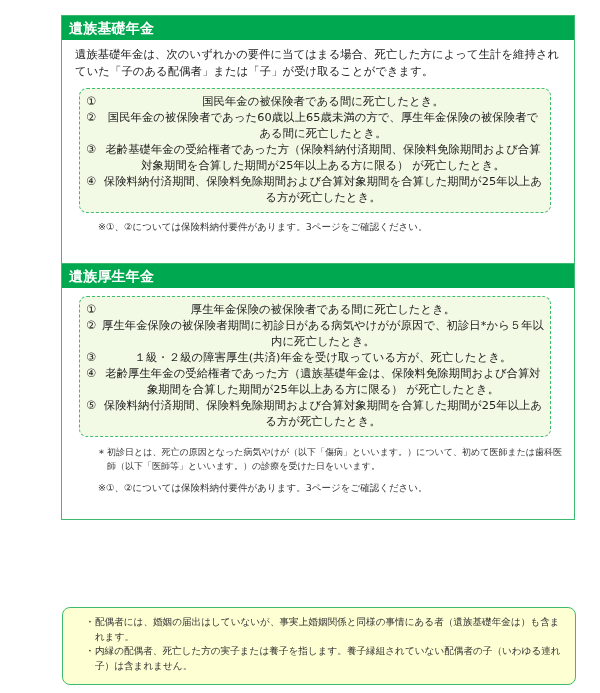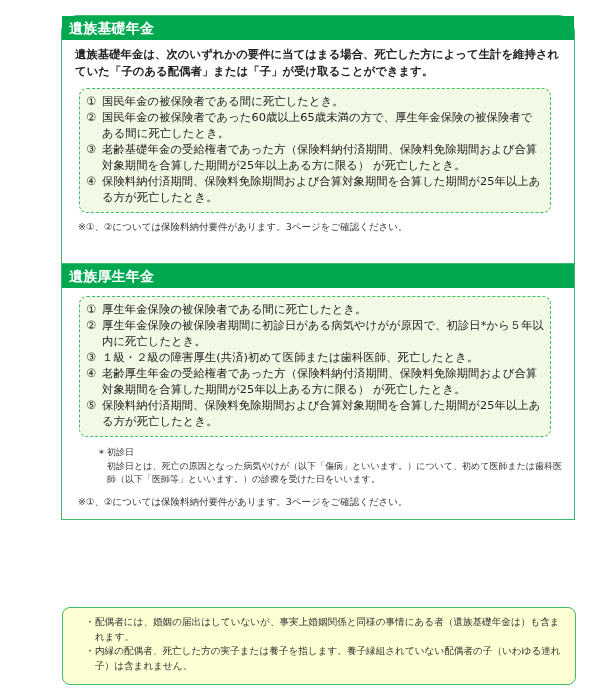--- a/index.html
+++ b/index.html
@@ -31,21 +31,20 @@
     height: 24px;
     line-height: 24px;
     padding-left: 7px;
     letter-spacing: 0.2px;
   }
   .intro {
     font-size: 11.3px;
     line-height: 17px;
     margin: 6px 12px 0 13px;
     letter-spacing: 0.1px;
-    font-weight: bold;
   }
   .cond-box {
     margin: 8px 0 0 17px;
     width: 472px;
     border: 1.5px dashed #3dbb6e;
     border-radius: 8px;
     background: #f2f9e4;
     box-sizing: border-box;
     padding: 5px 6px 6px 6px;
   }
@@ -54,25 +53,26 @@
     font-size: 11.3px;
     line-height: 16px;
     letter-spacing: 0.1px;
   }
   .cond-num {
     flex: 0 0 16px;
     width: 16px;
   }
   .cond-text {
     flex: 1;
+    text-align: center;
   }
   .small-note {
     font-size: 9.5px;
     line-height: 14px;
-    margin: 7px 0 0 16px;
+    margin: 7px 0 0 36px;
     color: #333333;
   }
   .footnote {
     margin: 9px 10px 0 34px;
     font-size: 9px;
     line-height: 13.5px;
     color: #333333;
     display: flex;
   }
   .footnote-mark {
@@ -104,21 +104,21 @@
   .note-bullet {
     flex: 0 0 10px;
   }
   .note-text {
     flex: 1;
   }
 </style>
 </head>
 <body>
 
-<div class="section" style="top:15px; height:280px;border-radius:17px;">
+<div class="section" style="top:15px; height:280px;">
   <div class="section-header">遺族基礎年金</div>
   <div class="intro">遺族基礎年金は、次のいずれかの要件に当てはまる場合、死亡した方によって生計を維持されていた「子のある配偶者」または「子」が受け取ることができます。</div>
   <div class="cond-box">
     <div class="cond-item">
       <span class="cond-num">①</span>
       <span class="cond-text">国民年金の被保険者である間に死亡したとき。</span>
     </div>
     <div class="cond-item">
       <span class="cond-num">②</span>
       <span class="cond-text">国民年金の被保険者であった60歳以上65歳未満の方で、厚生年金保険の被保険者である間に死亡したとき。</span>
@@ -141,35 +141,34 @@
     <div class="cond-item">
       <span class="cond-num">①</span>
       <span class="cond-text">厚生年金保険の被保険者である間に死亡したとき。</span>
     </div>
     <div class="cond-item">
       <span class="cond-num">②</span>
       <span class="cond-text">厚生年金保険の被保険者期間に初診日がある病気やけがが原因で、初診日*から５年以内に死亡したとき。</span>
     </div>
     <div class="cond-item">
       <span class="cond-num">③</span>
-      <span class="cond-text">１級・２級の障害厚生(共済)初めて医師または歯科医師、死亡したとき。</span>
+      <span class="cond-text">１級・２級の障害厚生(共済)年金を受け取っている方が、死亡したとき。</span>
     </div>
     <div class="cond-item">
       <span class="cond-num">④</span>
-      <span class="cond-text">老齢厚生年金の受給権者であった方（保険料納付済期間、保険料免除期間および合算対象期間を合算した期間が25年以上ある方に限る） が死亡したとき。</span>
+      <span class="cond-text">老齢厚生年金の受給権者であった方（遺族基礎年金は、保険料免除期間および合算対象期間を合算した期間が25年以上ある方に限る） が死亡したとき。</span>
     </div>
     <div class="cond-item">
       <span class="cond-num">⑤</span>
       <span class="cond-text">保険料納付済期間、保険料免除期間および合算対象期間を合算した期間が25年以上ある方が死亡したとき。</span>
     </div>
   </div>
   <div class="footnote">
     <span class="footnote-mark">＊</span>
     <div class="footnote-body">
-      <div>初診日</div>
       <div>初診日とは、死亡の原因となった病気やけが（以下「傷病」といいます。）について、初めて医師または歯科医師（以下「医師等」といいます。）の診療を受けた日をいいます。</div>
     </div>
   </div>
   <div class="small-note" style="margin-top:8px;">※①、②については保険料納付要件があります。3ページをご確認ください。</div>
 </div>
 
 <div class="notes-box">
   <div class="note-item">
     <span class="note-bullet">・</span>
     <span class="note-text">配偶者には、婚姻の届出はしていないが、事実上婚姻関係と同様の事情にある者（遺族基礎年金は）も含まれます。</span>

